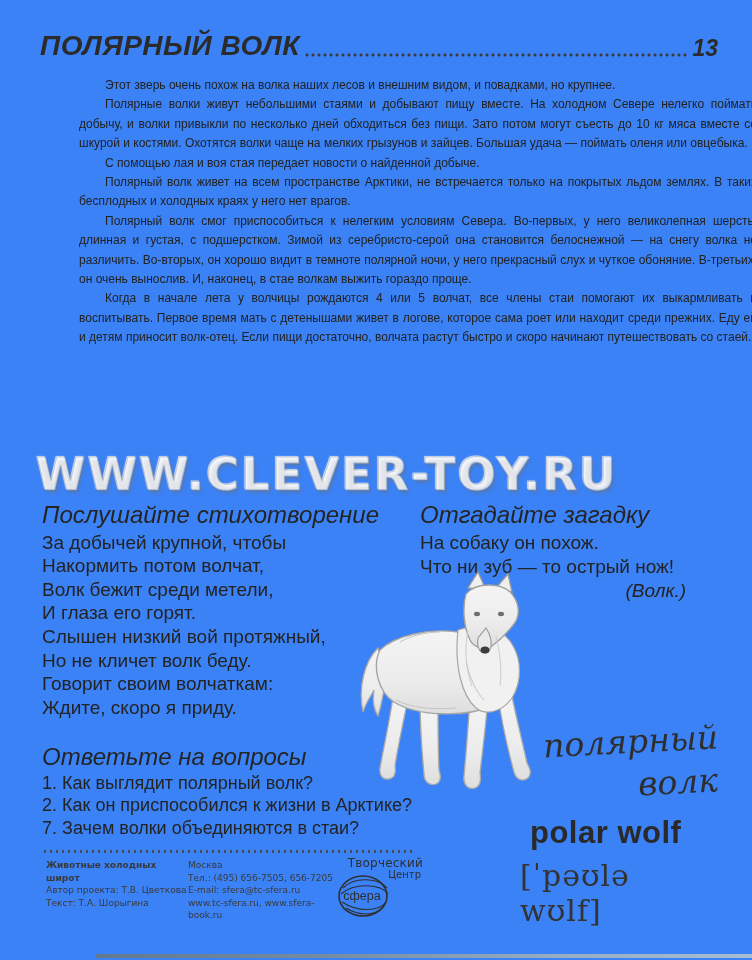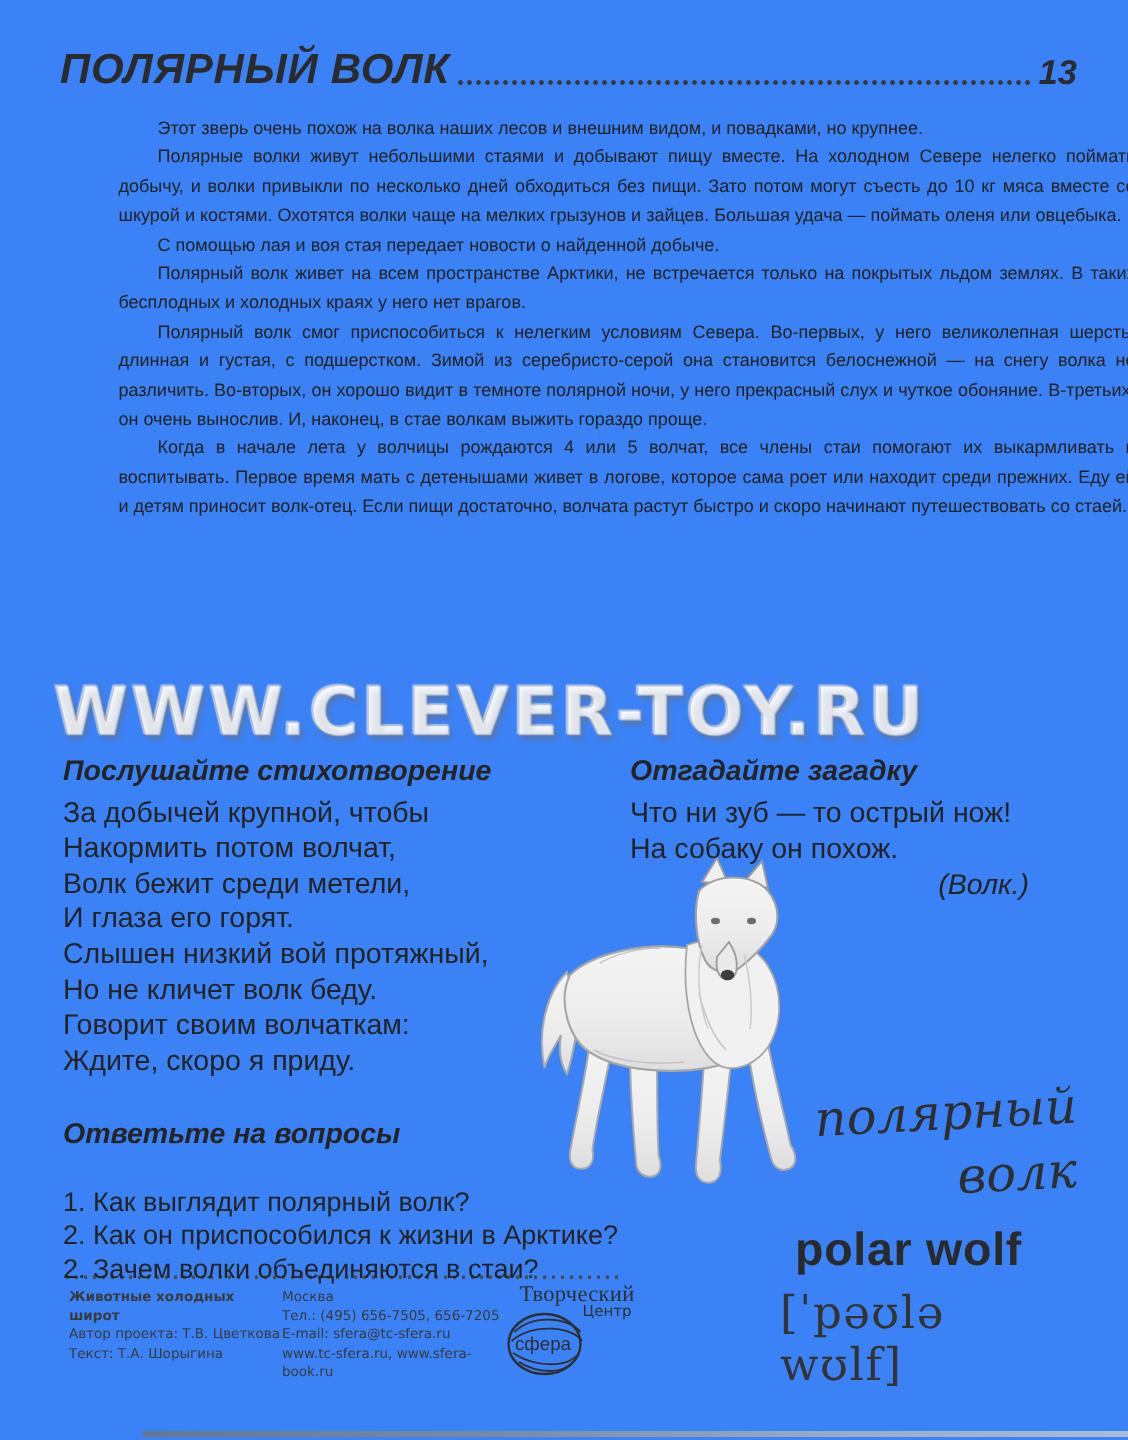--- a/index.html
+++ b/index.html
@@ -50,21 +50,21 @@
     font-size: 45px; font-weight: bold; letter-spacing: 2px;
     color: rgba(255,255,255,0.62);
     -webkit-text-stroke: 1px rgba(150,150,150,0.45);
     text-shadow: 2px 3px 3px rgba(110,110,110,0.40),
                  -1px -1px 1px rgba(255,255,255,0.85);
     white-space: nowrap;
   }
 
   
   .section-heading {
-    font-size: 19px; font-weight: bold; font-style: italic; color: #242424;
+    font-size: 24px; font-weight: normal; font-style: italic; color: #242424;
     margin-bottom: 4px;
   }
   .poem {
     position: absolute; left: 42px; top: 503px; width: 360px; z-index: 2;
     font-size: 19px; line-height: 23.6px;
   }
   .riddle {
     position: absolute; left: 420px; top: 503px; width: 298px; z-index: 2;
     font-size: 19px; line-height: 24px;
   }
@@ -76,42 +76,42 @@
   .wolf-figure {
     position: absolute; left: 350px; top: 570px; width: 218px; height: 232px;
     z-index: 1;
   }
 
   
   .questions {
     position: absolute; left: 42px; top: 746px; width: 430px; z-index: 2;
     font-size: 18px; line-height: 22.6px;
   }
-  .questions .section-heading { margin-bottom: 21px; }
+  .questions .section-heading { margin-bottom: 3px; }
 
   
   .footer-separator {
     position: absolute; left: 42px; top: 849px; width: 372px; height: 5px;
     background-image: radial-gradient(circle, #4a4a4a 1.1px, transparent 1.4px);
     background-size: 6px 5px; background-position: 0 50%; background-repeat: repeat-x;
   }
   .footer {
     position: absolute; left: 46px; top: 859px; width: 380px;
     font-family: "DejaVu Sans", sans-serif;
     font-size: 9px; line-height: 12.6px; color: #3a3a3a;
   }
   .footer-col1 { position: absolute; left: 0; top: 0; width: 142px; }
   .footer-col2 { position: absolute; left: 142px; top: 0; width: 152px; }
   .footer-col1 .first { font-weight: bold; }
   .publisher-logo {
     position: absolute; left: 291px; top: -2px; width: 86px; height: 62px;
     color: #2f2f2f;
   }
   .logo-line1 {
-    position: absolute; right: 0; top: 0; font-size: 15px; letter-spacing: 0.2px; font-family: Liberation Serif, serif;
+    position: absolute; right: 0; top: 0; font-size: 12px; letter-spacing: 0.2px;
   }
   .logo-line2 {
     position: absolute; right: 2px; top: 12px; font-size: 10px;
   }
   .logo-globe { position: absolute; left: 0; top: 17px; }
 
   
   .vocab-hand {
     position: absolute; z-index: 2;
     font-family: "DejaVu Serif", serif; font-style: italic;
@@ -166,22 +166,22 @@
     <div>Волк бежит среди метели,</div>
     <div>И глаза его горят.</div>
     <div>Слышен низкий вой протяжный,</div>
     <div>Но не кличет волк беду.</div>
     <div>Говорит своим волчаткам:</div>
     <div>Ждите, скоро я приду.</div>
   </div>
 
   <div class="riddle">
     <div class="section-heading">Отгадайте загадку</div>
+    <div>На собаку он похож.</div>
     <div>Что ни зуб — то острый нож!</div>
-    <div>На собаку он похож.</div>
     <div class="riddle-answer">(Волк.)</div>
   </div>
 
   <div class="wolf-figure">
     <svg width="218" height="232" viewBox="0 0 218 232">
       <defs>
         <linearGradient id="fur" x1="0" y1="0" x2="0" y2="1">
           <stop offset="0" stop-color="#f4f4f4"></stop>
           <stop offset="0.6" stop-color="#ececec"></stop>
           <stop offset="1" stop-color="#dedede"></stop>
@@ -213,21 +213,21 @@
 
       <path d="M50,72 C60,66 76,62 90,62 M46,130 C60,138 86,140 106,138 M116,92 C120,108 126,122 134,130" fill="none" stroke="#c4c4c4" stroke-width="1"></path>
       <path d="M118,60 C114,78 116,100 122,116 M146,66 C150,82 152,100 150,116" fill="none" stroke="#cccccc" stroke-width="1"></path>
     </svg>
   </div>
 
   <div class="questions">
     <div class="section-heading">Ответьте на вопросы</div>
     <div>1. Как выглядит полярный волк?</div>
     <div>2. Как он приспособился к жизни в Арктике?</div>
-    <div>2. Зачем волки объединяются в стаи?</div>
+    <div>7. Зачем волки объединяются в стаи?</div>
   </div>
 
   <div class="footer-separator"></div>
   <div class="footer">
     <div class="footer-col1">
       <div class="first">Животные холодных широт</div>
       <div>Автор проекта: Т.В. Цветкова</div>
       <div>Текст: Т.А. Шорыгина</div>
     </div>
     <div class="footer-col2">

